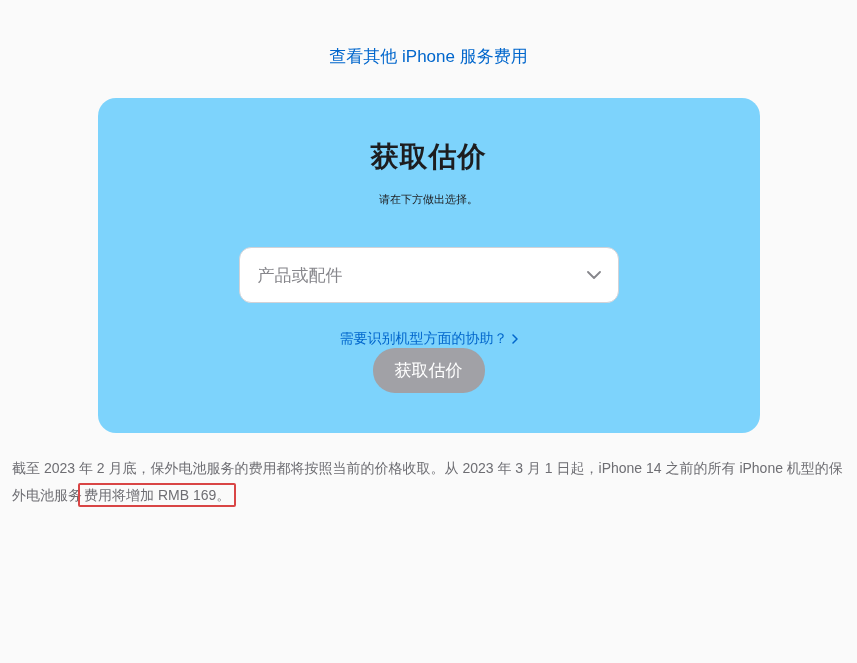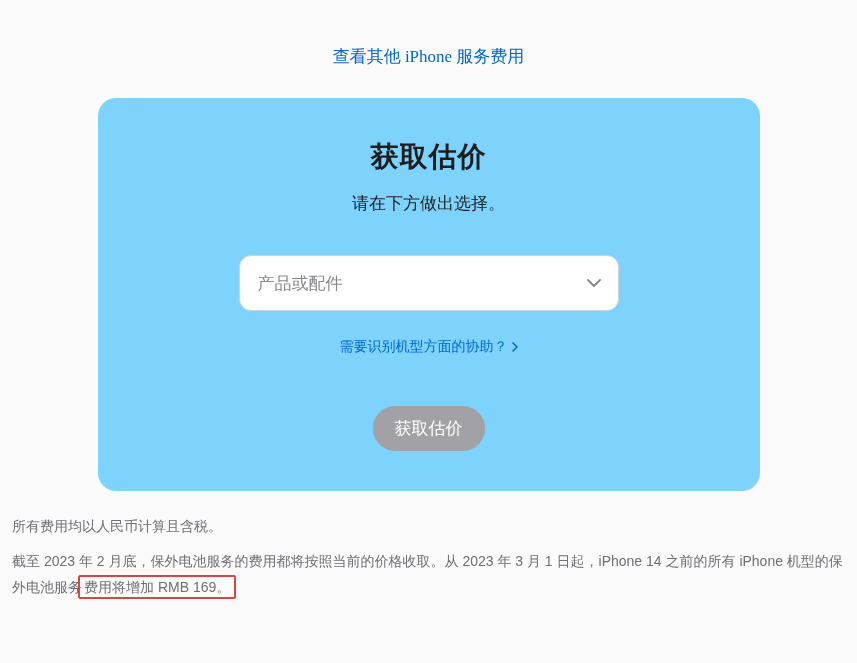--- a/index.html
+++ b/index.html
@@ -13,21 +13,20 @@
       width: 857px;
       height: 663px;
       overflow: hidden;
     }
     .page {
       padding: 0 10px;
     }
     .top-link {
       text-align: center;
       padding: 45px 0 30px 0;
-      font-family: Liberation Serif, serif;
     }
     .top-link a {
       color: #0066cc;
       text-decoration: none;
       font-size: 17px;
     }
     .card {
       background: #7dd3fc;
       border-radius: 18px;
       width: 662px;
@@ -36,21 +35,21 @@
       text-align: center;
     }
     .card-title {
       font-size: 28px;
       font-weight: 600;
       color: #1d1d1f;
       margin-bottom: 16px;
       letter-spacing: 1px;
     }
     .card-subtitle {
-      font-size: 17px;
+      font-size: 11px;
       color: #1d1d1f;
       margin-bottom: 40px;
     }
     .select-wrapper {
       position: relative;
       width: 380px;
       margin: 0 auto 26px auto;
     }
     .select-box {
       width: 100%;
@@ -78,21 +77,20 @@
       height: 8px;
       display: block;
     }
     .help-link {
       display: inline-flex;
       align-items: center;
       color: #0066cc;
       font-size: 14px;
       text-decoration: none;
       margin-top: -4px;
-      margin-bottom: 50px;
       gap: 4px;
       text-align: center;
     }
     .help-link .chev-right svg {
       width: 6px;
       height: 10px;
       display: block;
     }
     .estimate-btn {
       display: inline-block;
@@ -154,18 +152,17 @@
           </svg>
       </span>
     </a>
 
     <div>
       <button class="estimate-btn">获取估价</button>
     </div>
   </div>
 
   <div class="footnote">
-    <div class="footnote-block">所有费用均以人民币计算且含税。</div>
     <div class="footnote-block">
       <span>截至 2023 年 2 月底，保外电池服务的费用都将按照当前的价格收取。从 2023 年 3 月 1 日起，iPhone 14 之前的所有 iPhone 机型的保外电池服务</span><span class="highlight-box">费用将增加 RMB 169。</span>
     </div>
   </div>
 </div>
 
 </body></html>

